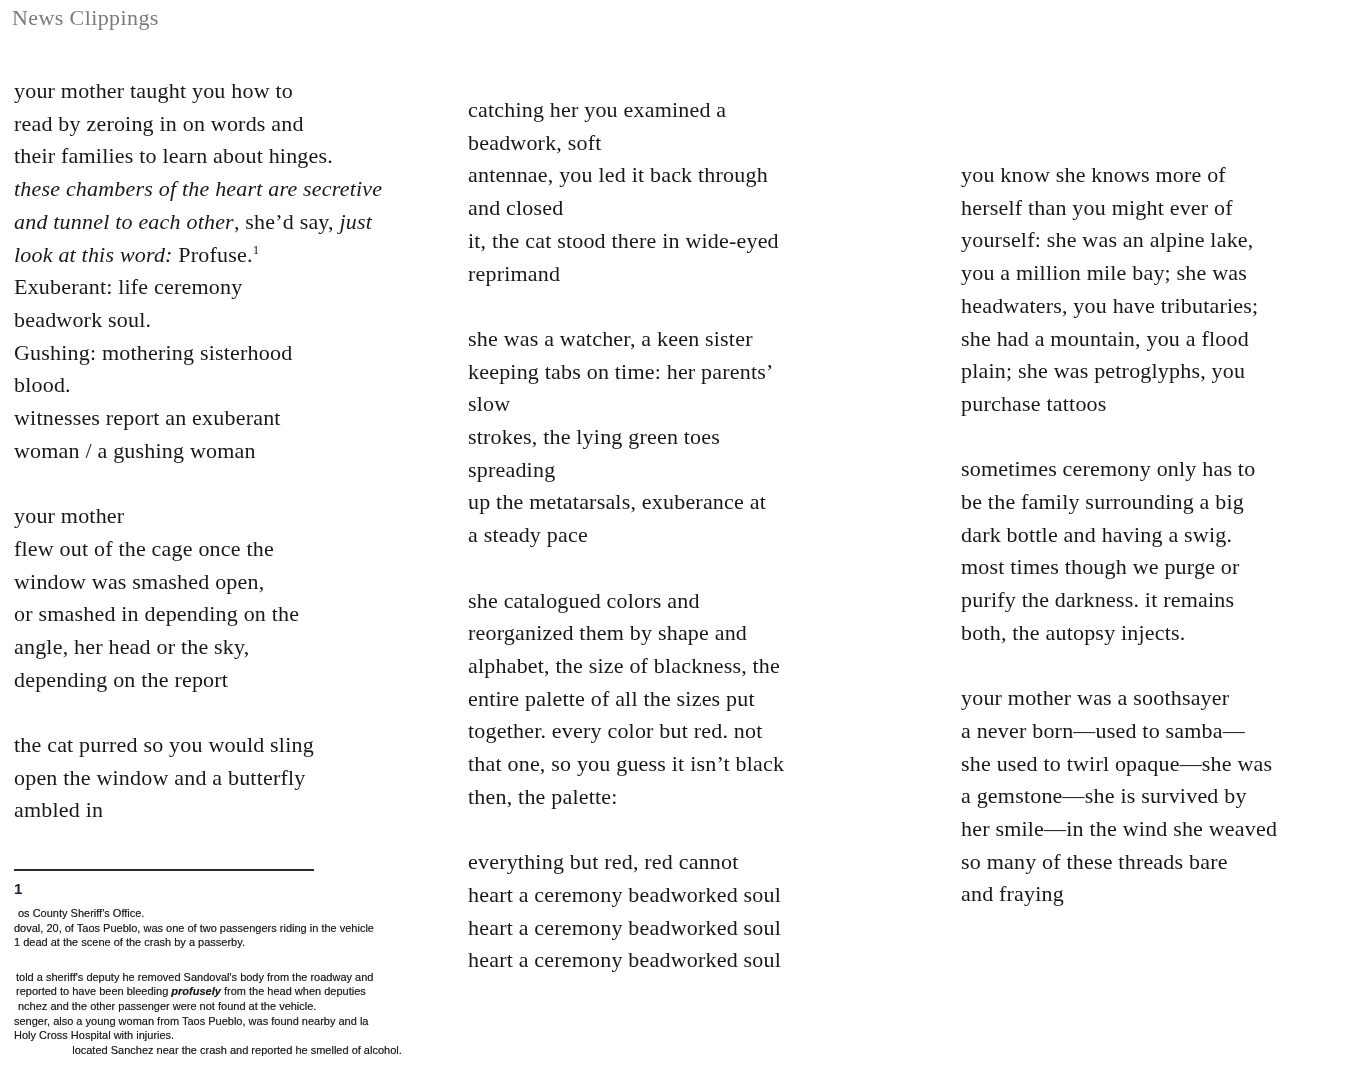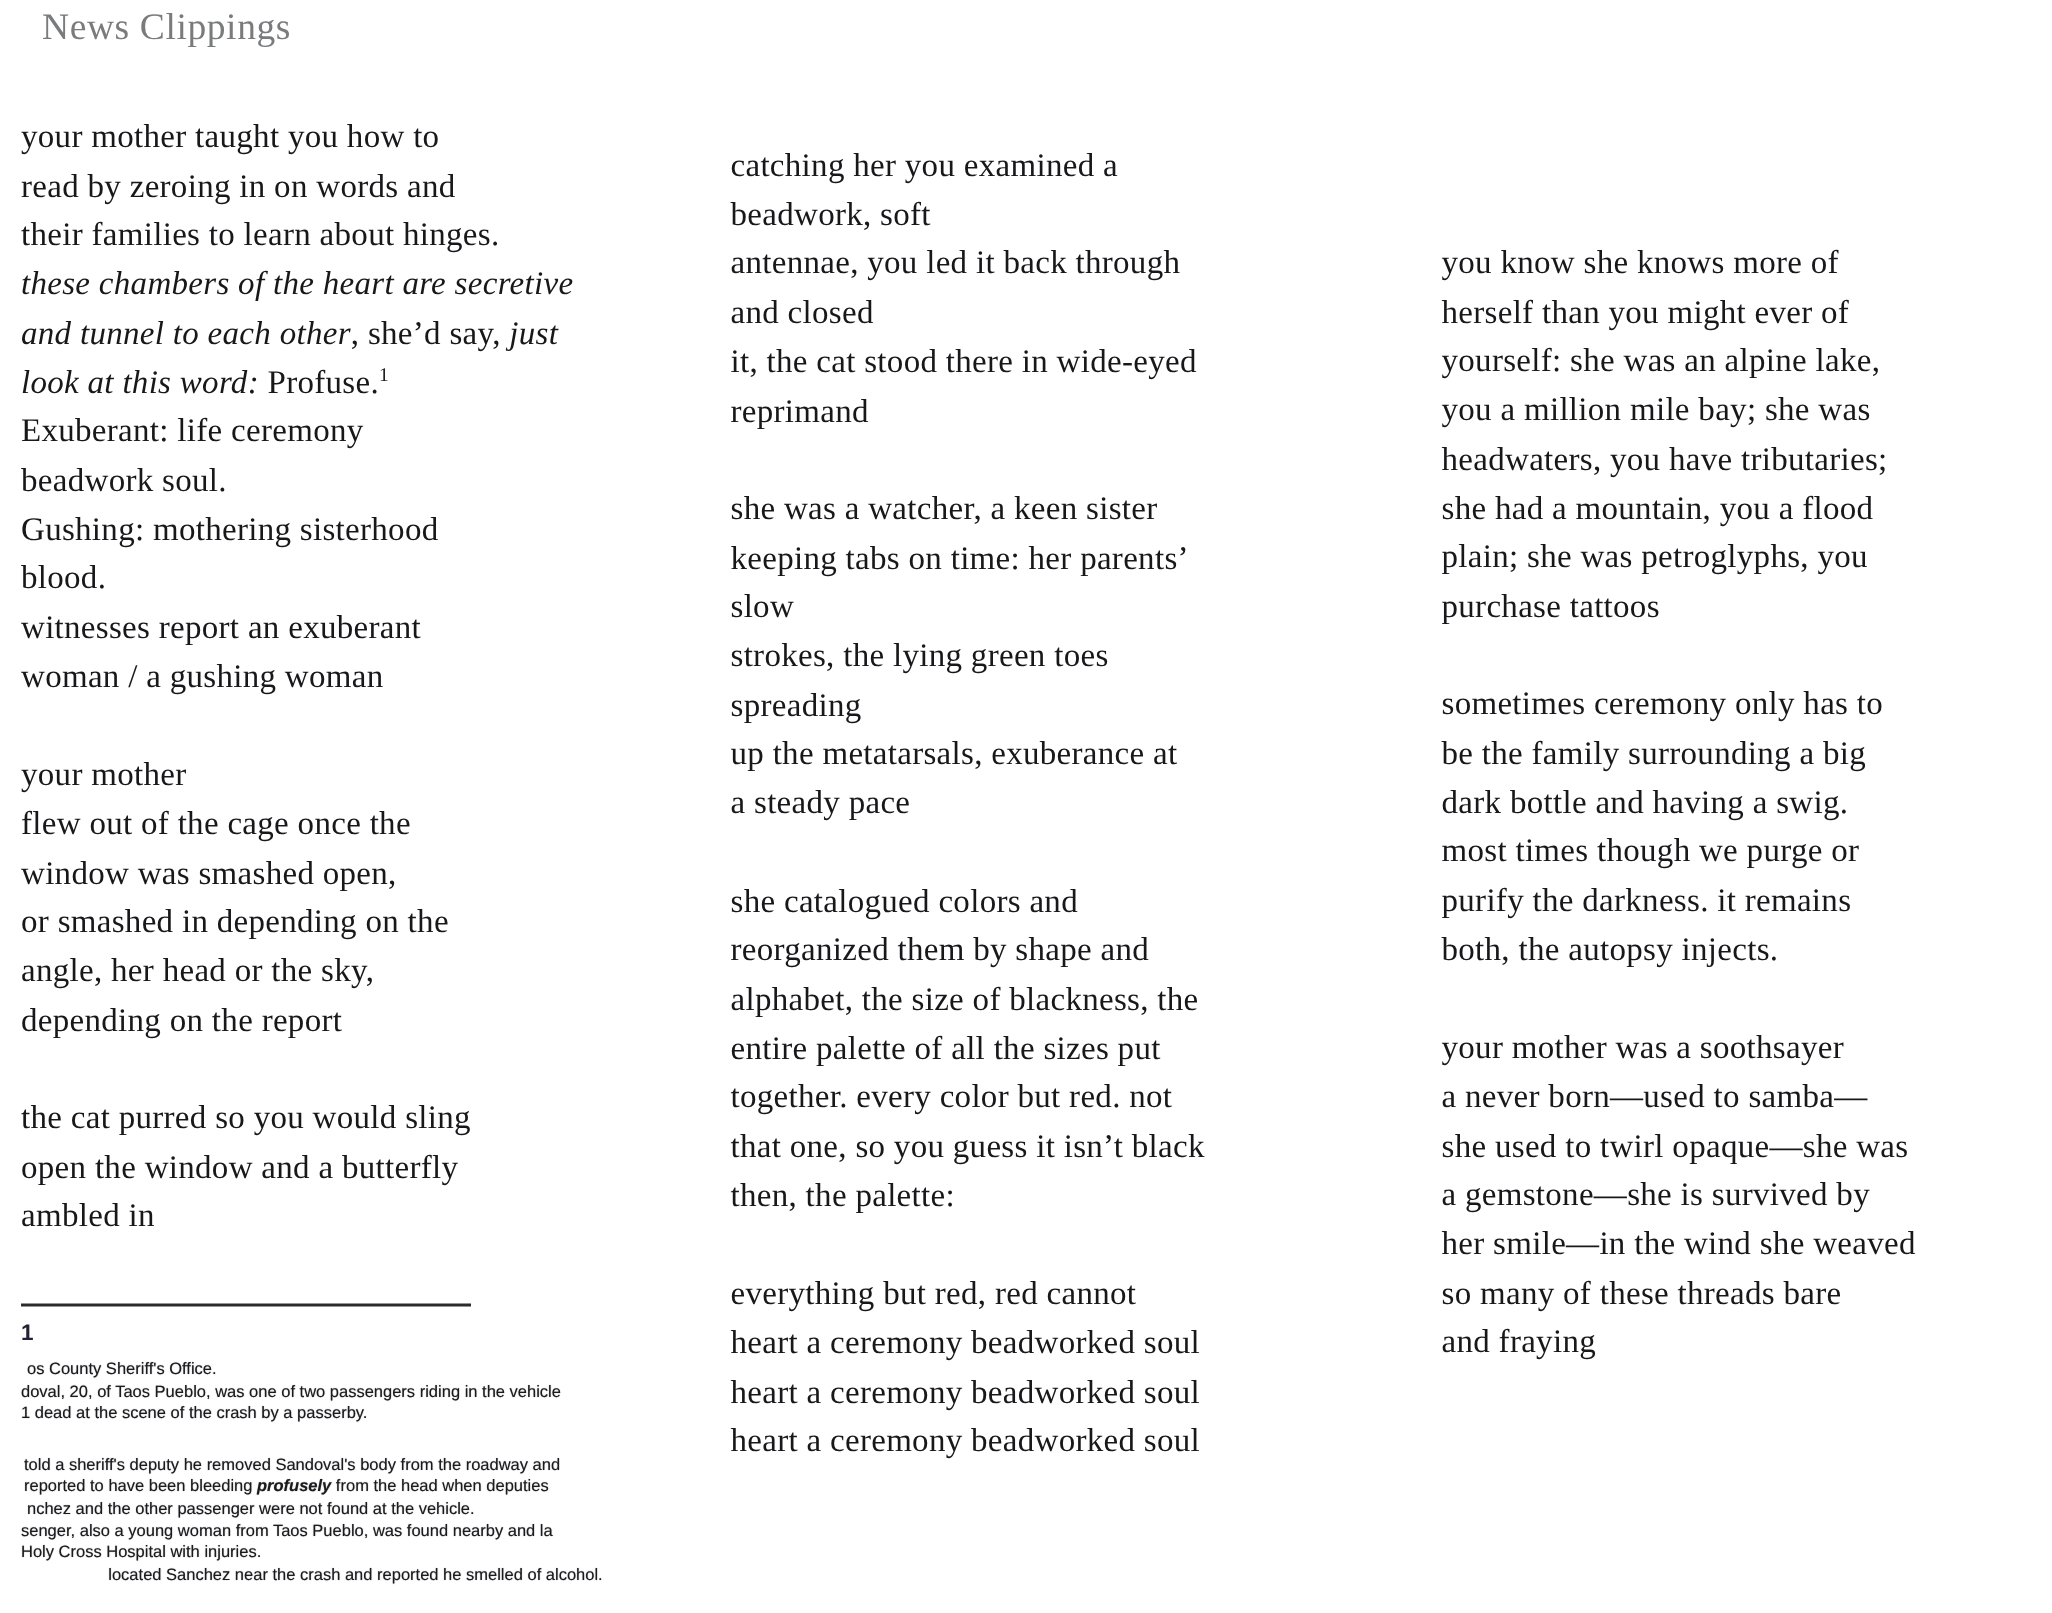--- a/index.html
+++ b/index.html
@@ -3,32 +3,32 @@
 <meta charset="utf-8">
 <style>
   html,body { margin:0; padding:0; background:#ffffff; }
   .page {
     position:relative; width:1368px; height:1075px;
     background:#ffffff; overflow:hidden;
     font-family:"Liberation Serif", serif;
     color:#18181b;
   }
   .doc-title {
-    position:absolute; left:28px; top:5px;
-    font-size:25px; letter-spacing:0.4px;
+    position:absolute; left:12px; top:5px;
+    font-size:22px; letter-spacing:0.4px;
     color:#7a7b7d;
   }
   .col {
     position:absolute;
     white-space:pre;
     font-size:22px; line-height:32.7px; letter-spacing:0.2px;
   }
   .col p { margin:0 0 32.7px 0; }
   .col1 { left:14px;  top:75px;  width:460px; }
-  .col2 { left:487px; top:94px;  width:440px; }
+  .col2 { left:468px; top:94px;  width:440px; }
   .col3 { left:961px; top:159px; width:420px; }
   .ital { font-style:italic; }
   sup.fnref { font-size:13px; vertical-align:super; line-height:0; }
 
   .footnote {
     position:absolute; left:14px; top:869px; width:440px;
     font-family:"Liberation Sans", sans-serif; color:#1b1b1e;
   }
   .fn-rule { width:300px; height:0; border-top:2px solid #2b2b2e; }
   .fn-marker { margin-top:9px; font-size:15px; font-weight:bold; color:#222234; }

